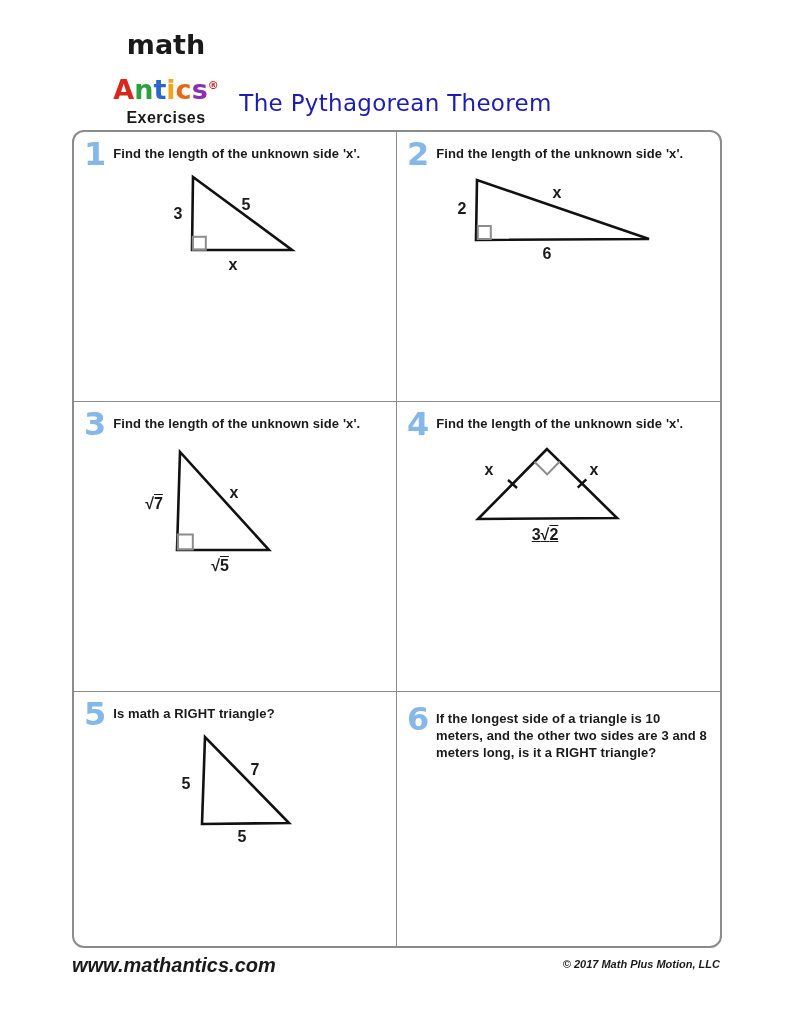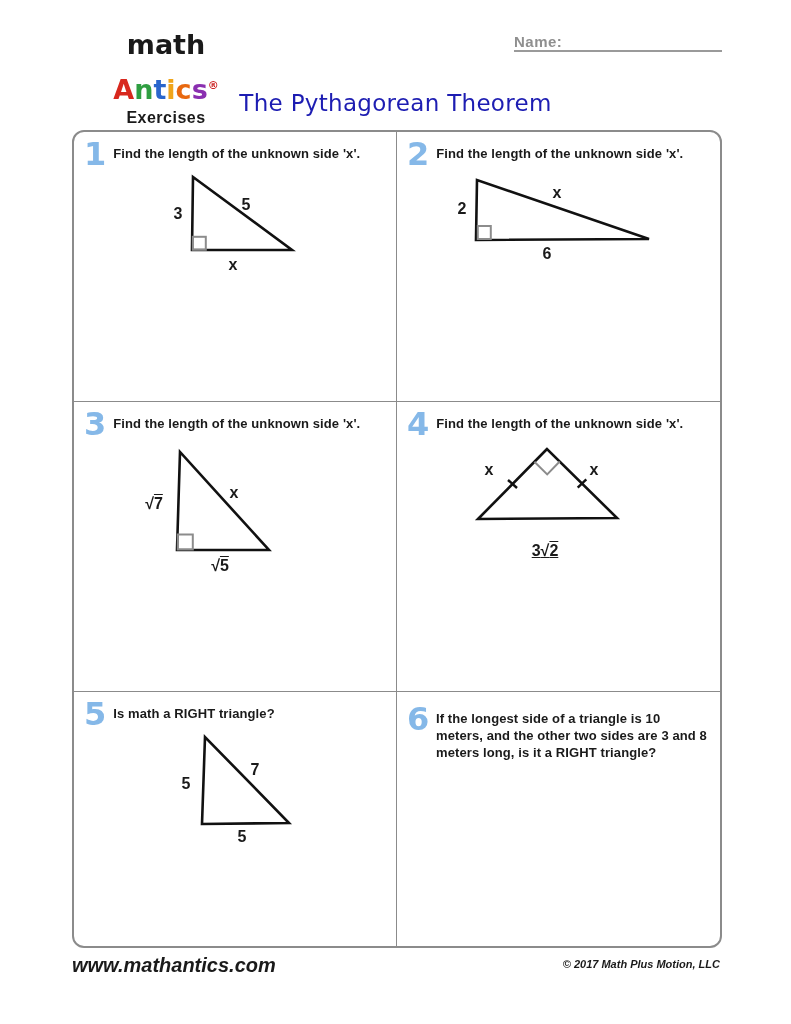--- a/index.html
+++ b/index.html
@@ -55,23 +55,20 @@
 <body>
 
 <div class="page">
 
   <div class="logo">
     <div class="logo-main"><span class="logo-math">math </span><span style="color: rgb(216, 40, 30);">A</span><span style="color: rgb(47, 158, 65);">n</span><span style="color: rgb(42, 102, 204);">t</span><span style="color: rgb(240, 165, 27);">i</span><span style="color: rgb(232, 104, 15);">c</span><span style="color: rgb(138, 47, 176);">s</span><span class="logo-reg" style="color: rgb(204, 32, 32);">®</span></div>
     <div class="logo-sub">Exercises</div>
   </div>
 
   <div class="fields">
-    <div class="field-row">
-      <span class="field-label">Name:</span>
-    </div>
   </div>
 
   <div class="title" style="color: rgb(29, 29, 178);">The Pythagorean Theorem</div>
 
   <div class="grid">
 
     <div class="cell b-right b-bottom">
       <div class="prob-head">
         <span class="prob-num" style="color: rgb(133, 184, 232);">1</span>
         <span class="prob-q">Find the length of the unknown side 'x'.</span>
@@ -126,21 +123,21 @@
       </div>
       <div class="figure">
         <svg width="300" height="112" viewBox="0 0 300 112">
           <polygon class="tri" points="130,9 61,79 200,78"></polygon>
           <polyline class="ra" points="117.4,21.8 130.2,34.4 142.7,21.5"></polyline>
           <line class="tick" x1="91" y1="40" x2="100" y2="48"></line>
           <line class="tick" x1="160.7" y1="47.7" x2="169.3" y2="39.3"></line>
         </svg>
         <span class="side-label" style="left:72px; top:30px;">x</span>
         <span class="side-label" style="left:177px; top:30px;">x</span>
-        <span class="side-label" style="left:128px; top:111px;text-decoration:underline;"><span>3</span><span>√</span><span class="ovl">2</span></span>
+        <span class="side-label" style="left:128px; top:95px;text-decoration:underline;"><span>3</span><span>√</span><span class="ovl">2</span></span>
       </div>
     </div>
 
     <div class="cell b-right">
       <div class="prob-head">
         <span class="prob-num" style="color: rgb(133, 184, 232);">5</span>
         <span class="prob-q">Is math a RIGHT triangle?</span>
       </div>
       <div class="figure">
         <svg width="300" height="118" viewBox="0 0 300 118">

